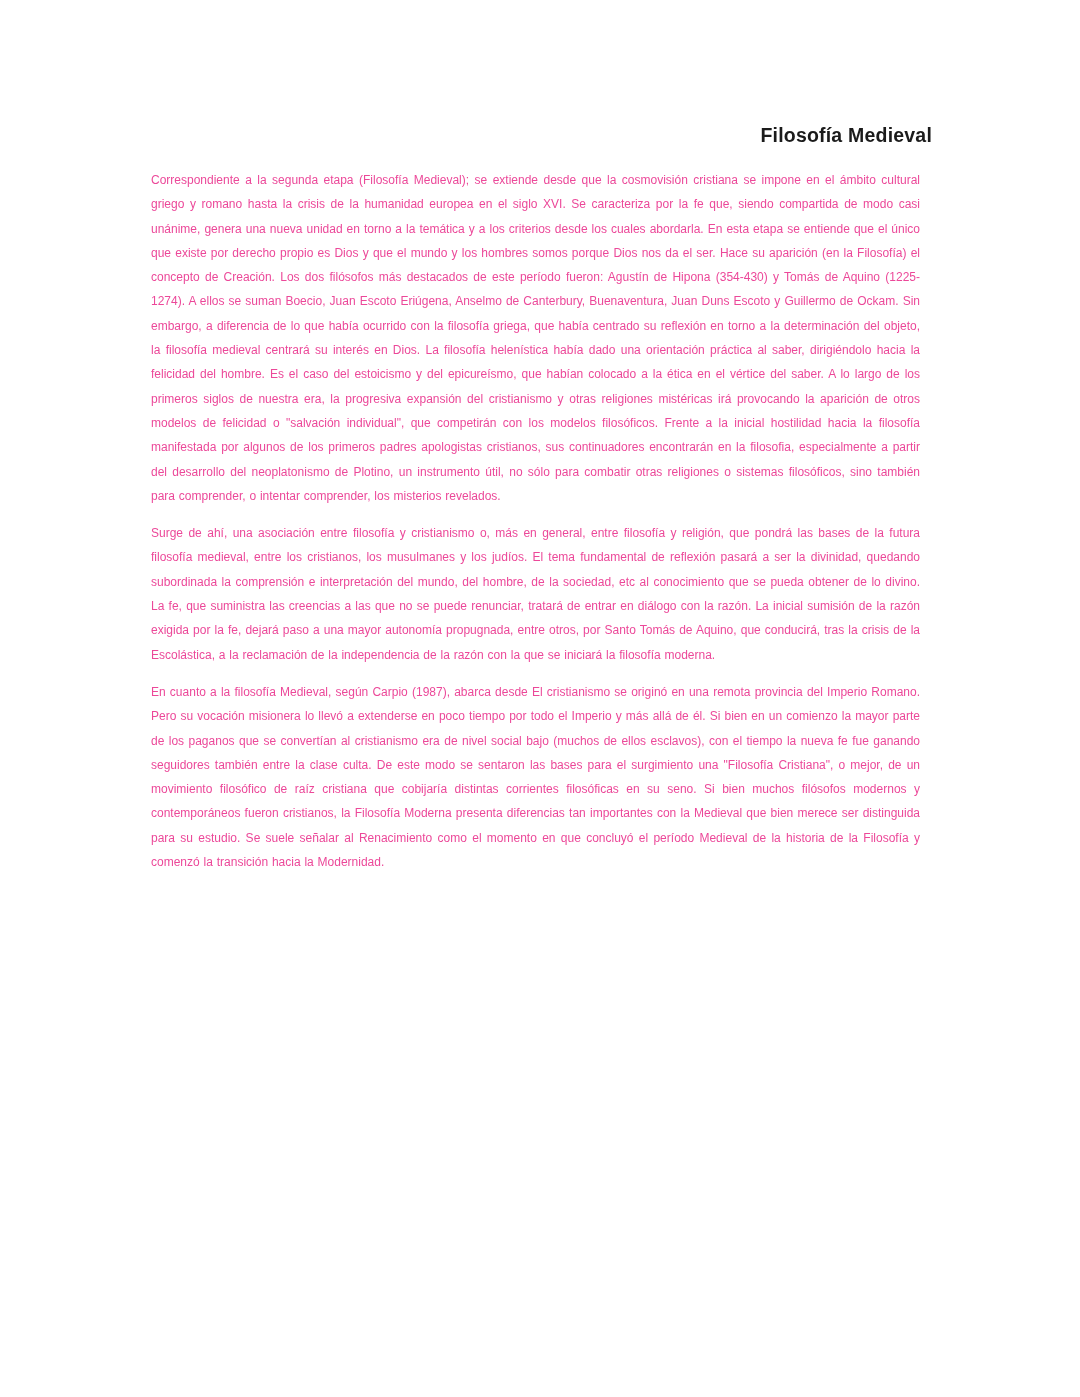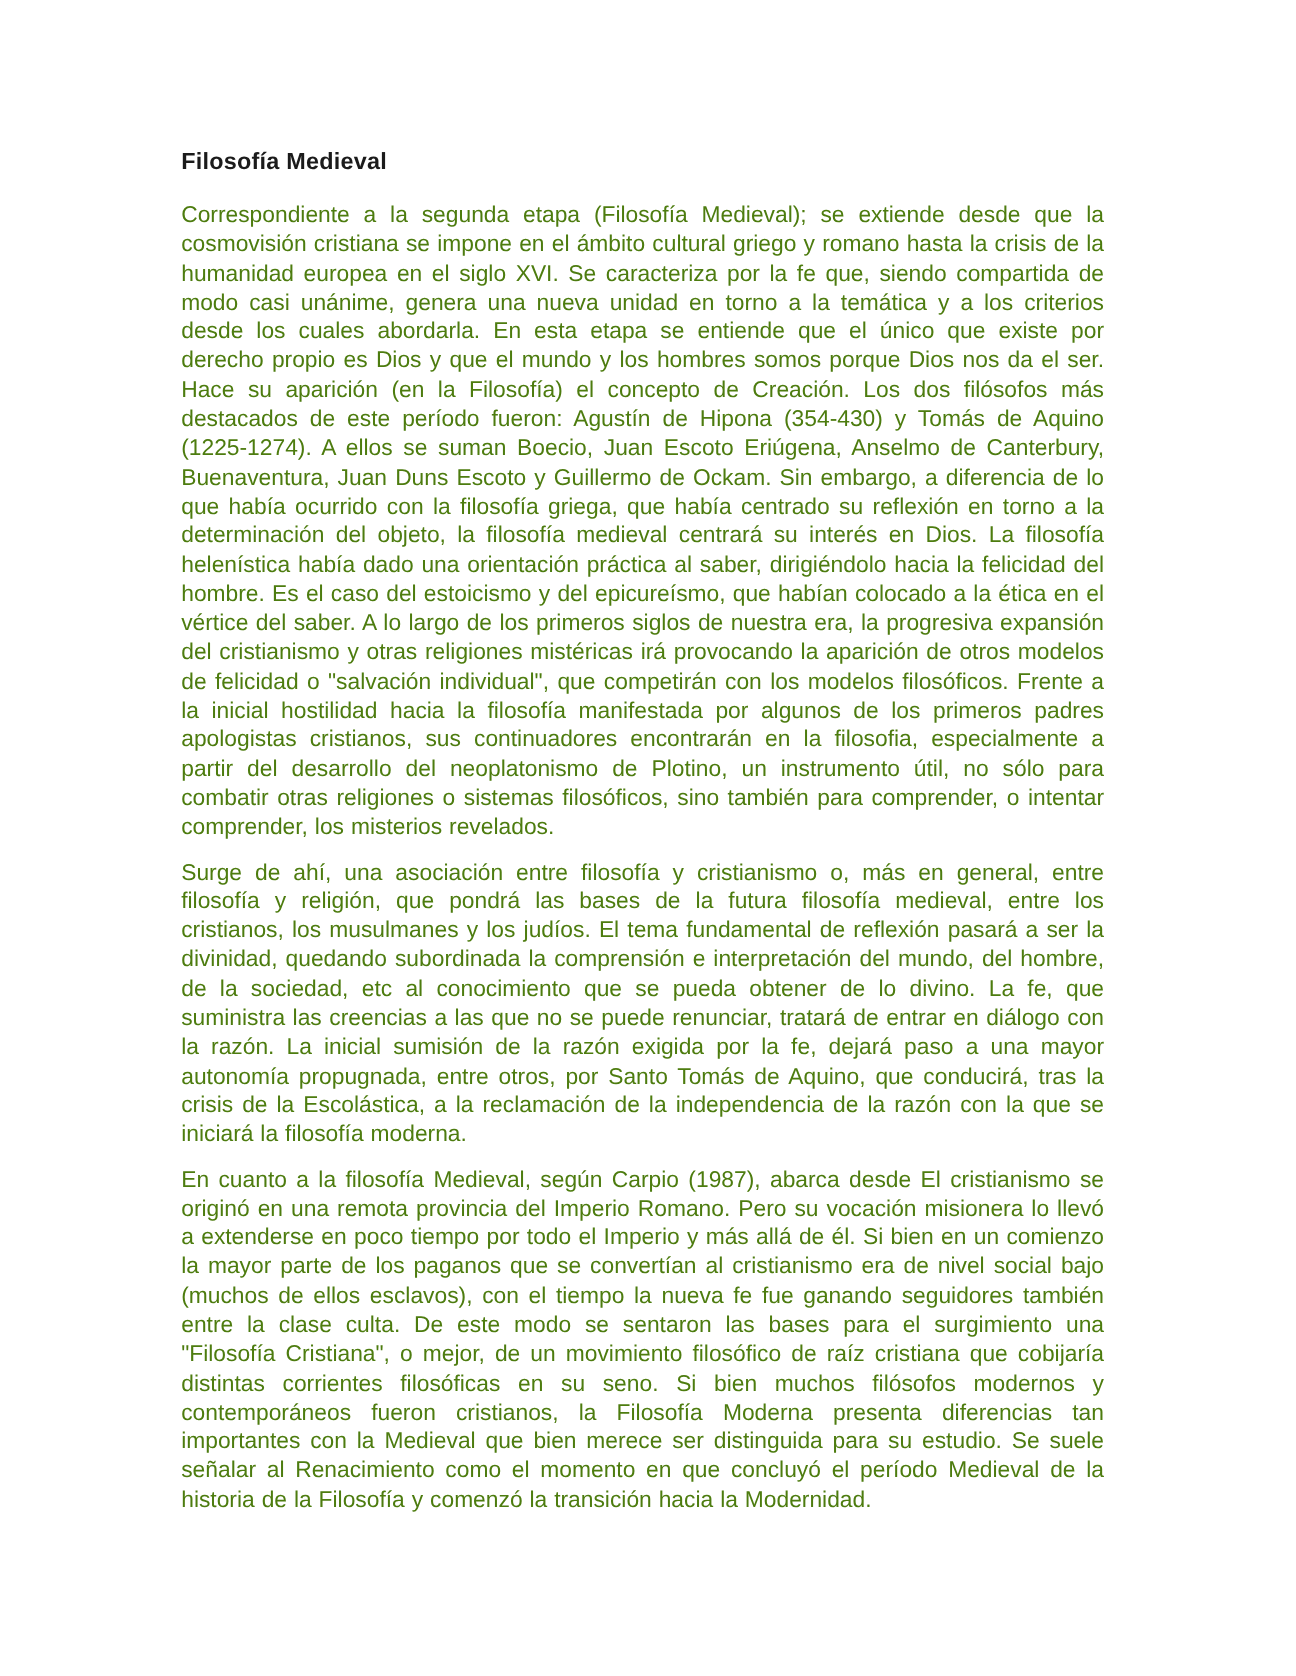--- a/index.html
+++ b/index.html
@@ -23,27 +23,28 @@
     top: 122px;
     width: 781px;
   }
   .doc-title {
     font-size: 19.5px;
     font-weight: bold;
     line-height: 26px;
     margin: 0 0 20px 0;
     color: #1b1b1b;
     letter-spacing: 0.2px;
+    text-align: right;
   }
   .doc-paragraph {
-    font-size: 19px;
+    font-size: 12px;
     line-height: 24.3px;
     text-align: justify;
     margin: 0 12px 13px 0;
-    color: #4d7c0f;
+    color: #ec4899;
     word-spacing: 0.5px;
   }
   .doc-paragraph:last-child {
     margin-bottom: 0;
   }
 </style>
 </head>
 <body>
 
 <div class="page">

